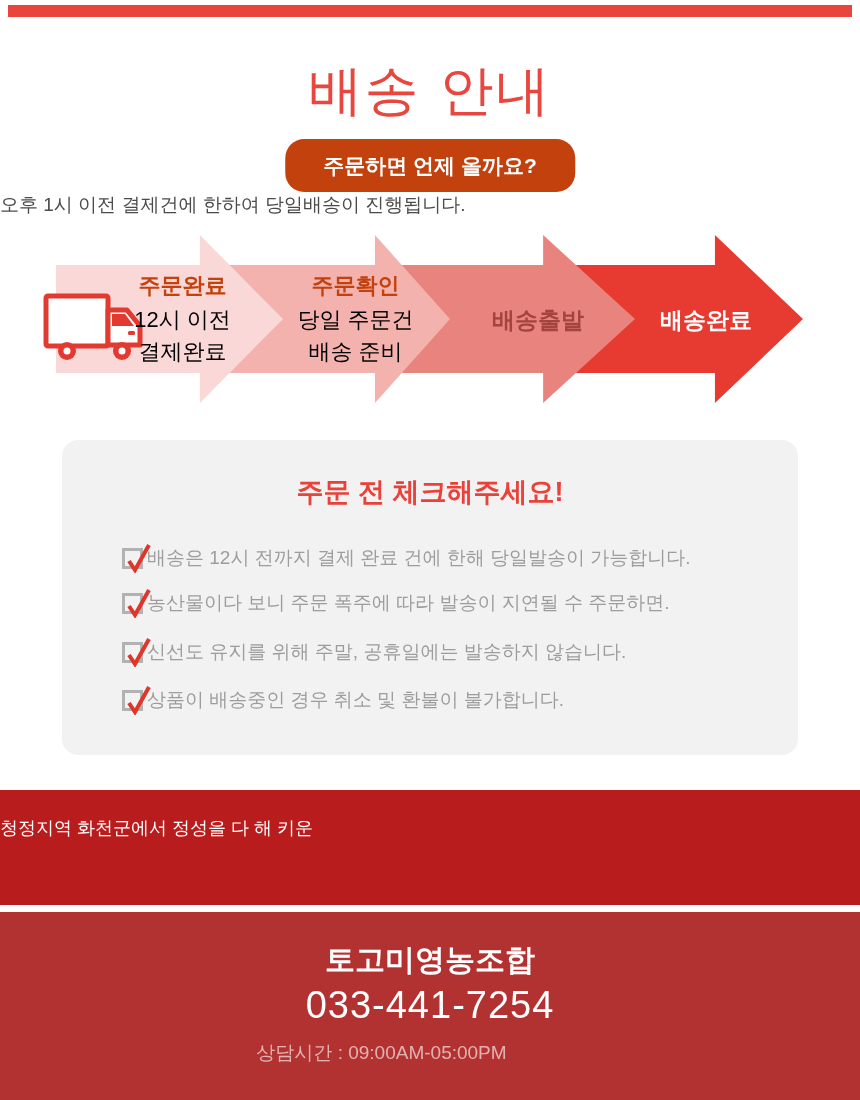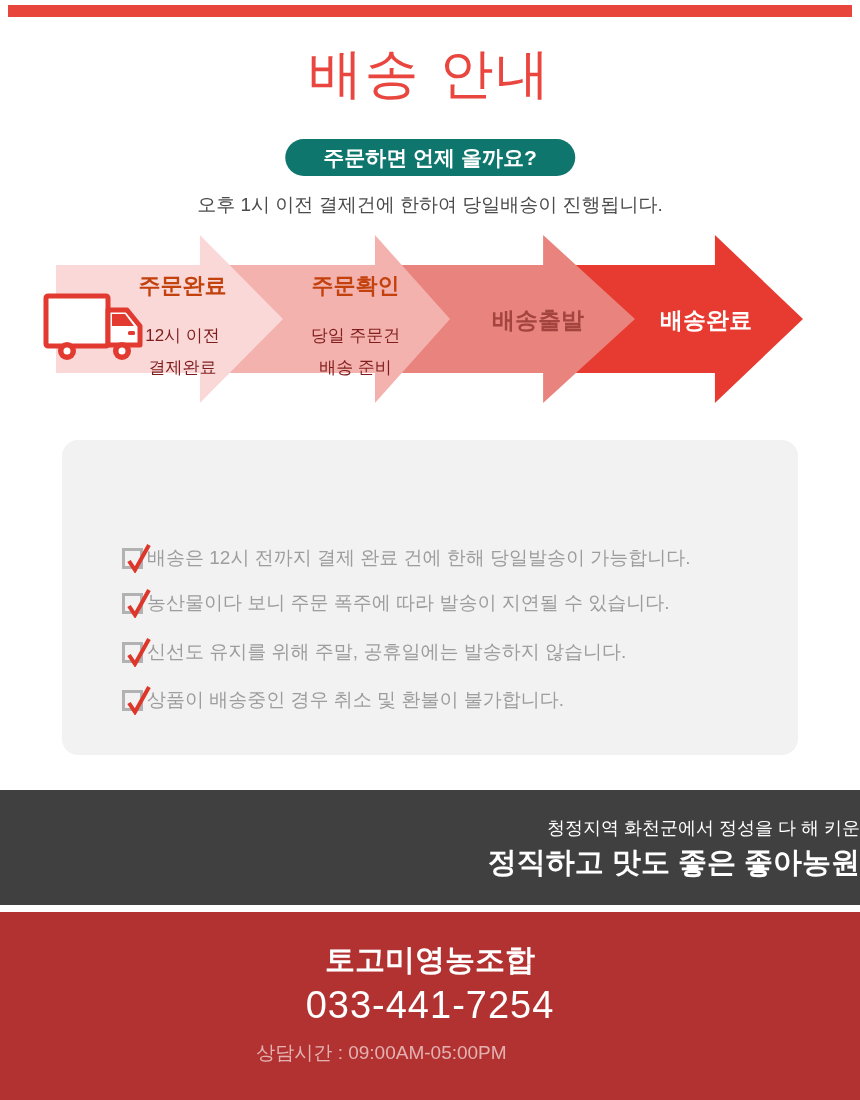--- a/index.html
+++ b/index.html
@@ -4,62 +4,62 @@
 <style>
   html,body{margin:0;padding:0;background:#fff;}
   body{width:860px;height:1100px;position:relative;overflow:hidden;
        font-family:"Liberation Sans","DejaVu Sans",sans-serif;}
   .abs{position:absolute;}
 
   
   .top-bar{left:8px;top:5px;width:844px;height:12px;background:#e8453c;}
 
   
-  .page-title{left:0;top:42px;width:860px;text-align:center;
+  .page-title{left:0;top:59px;width:860px;text-align:center;
     font-family:"DejaVu Serif","Liberation Serif",serif;
     font-size:54px;line-height:64px;color:#e8463e;font-weight:400;letter-spacing:2px;}
   .badge{left:50%;transform:translateX(-50%);top:139px;height:37px;line-height:37px;
-    background:#0f766e;color:#fff;font-weight:bold;font-size:21px;
-    padding:0 38px;border-radius:19px;white-space:nowrap;}
-  .subtitle{left:0;top:192px;width:860px;text-align:center;
+    background:#c2410c;color:#fff;font-weight:bold;font-size:21px;
+    padding:8px 38px;border-radius:19px;white-space:nowrap;}
+  .subtitle{left:0;top:192px;width:860px;
     font-size:19px;color:#4b4b4b;}
 
   
   .process{left:0;top:235px;width:860px;height:170px;}
   .arrow{position:absolute;top:0;height:168px;}
   .arrow-1{left:56px;width:227px;background:#f9d8d7;z-index:4;
     clip-path:polygon(0 17.9%,63.4% 17.9%,63.4% 0,100% 50%,63.4% 100%,63.4% 82.1%,0 82.1%);}
   .arrow-2{left:228px;width:222px;background:#f4b2ae;z-index:3;
     clip-path:polygon(0 17.9%,66.2% 17.9%,66.2% 0,100% 50%,66.2% 100%,66.2% 82.1%,0 82.1%);}
   .arrow-3{left:400px;width:235px;background:#e8837d;z-index:2;
     clip-path:polygon(0 17.9%,60.9% 17.9%,60.9% 0,100% 50%,60.9% 100%,60.9% 82.1%,0 82.1%);}
   .arrow-4{left:570px;width:233px;background:#e73b31;z-index:1;
     clip-path:polygon(0 17.9%,62.2% 17.9%,62.2% 0,100% 50%,62.2% 100%,62.2% 82.1%,0 82.1%);}
   .truck{left:42px;top:49px;z-index:5;}
   .step{z-index:6;text-align:center;}
   .step-a{left:110px;top:36px;width:145px;}
   .step-b{left:283px;top:36px;width:145px;}
   .step-title{font-size:22px;font-weight:bold;color:#c2410c;line-height:30px;}
-  .step-sub{font-size:17px;color:#7f1d1d;line-height:32px;margin-top:19px;}
+  .step-sub{font-size:22px;color:#000000;line-height:32px;margin-top:3px;}
   .step-c{left:456px;top:72px;width:164px;font-size:23px;font-weight:bold;color:#a3443f;line-height:26px;}
   .step-d{left:624px;top:72px;width:164px;font-size:23px;font-weight:bold;color:#fff;line-height:26px;}
 
   
   .check-box{left:62px;top:440px;width:736px;height:315px;background:#f2f2f2;border-radius:16px;}
   .check-heading{position:absolute;left:0;top:37px;width:736px;text-align:center;
     font-size:27px;font-weight:bold;color:#e8423a;line-height:30px;}
   .check-row{position:absolute;left:60px;height:28px;display:flex;align-items:center;}
   .row-1{top:104px;}.row-2{top:149px;}.row-3{top:198px;}.row-4{top:246px;}
   .checkbox{position:relative;width:21px;height:21px;border:3px solid #b2b2b2;
     box-sizing:border-box;flex:0 0 auto;}
   .checkbox svg{position:absolute;left:-2px;top:-10px;}
   .check-label{margin-left:4px;font-size:19px;color:#9d9d9d;white-space:nowrap;}
 
   
-  .band-brand{left:0;top:790px;width:860px;height:115px;background:#404040;color:#fff;text-align:right;}
+  .band-brand{left:0;top:790px;width:860px;height:115px;background:#b91c1c;color:#fff;text-align:left;}
   .brand-tagline{position:absolute;left:0;top:28px;width:860px;font-size:18px;line-height:20px;}
   .brand-name{position:absolute;left:0;top:55px;width:860px;font-size:29px;font-weight:bold;line-height:34px;}
 
   
   .band-footer{left:0;top:912px;width:860px;height:188px;background:#b23231;color:#fff;text-align:center;padding-left:24px;}
   .footer-company{position:absolute;left:0;top:31px;width:860px;font-size:30px;font-weight:bold;line-height:34px;}
   .footer-phone{position:absolute;left:0;top:72px;width:860px;font-size:38px;font-weight:normal;
     line-height:42px;letter-spacing:1px;}
   .footer-hours{position:absolute;left:0;top:130px;width:763px;font-size:19px;line-height:22px;
     color:rgba(255,255,255,0.62);}
@@ -104,36 +104,37 @@
     <div class="step-sub">
       <div>당일 주문건</div>
       <div>배송 준비</div>
     </div>
   </div>
   <div class="abs step step-c">배송출발</div>
   <div class="abs step step-d">배송완료</div>
 </div>
 
 <div class="abs check-box">
+  <div class="check-heading">주문 전 체크해주세요!</div>
 
   <div class="check-row row-1">
     <span class="checkbox">
       <svg width="30" height="32" viewBox="0 0 30 32">
         <path d="M6 20 L12 29 L26 4" fill="none" stroke="#dd372c" stroke-width="4"></path>
       </svg>
     </span>
     <span class="check-label">배송은 12시 전까지 결제 완료 건에 한해 당일발송이 가능합니다.</span>
   </div>
   <div class="check-row row-2">
     <span class="checkbox">
       <svg width="30" height="32" viewBox="0 0 30 32">
         <path d="M6 20 L12 29 L26 4" fill="none" stroke="#dd372c" stroke-width="4"></path>
       </svg>
     </span>
-    <span class="check-label">농산물이다 보니 주문 폭주에 따라 발송이 지연될 수 있습니다.</span>
+    <span class="check-label">농산물이다 보니 주문 폭주에 따라 발송이 지연될 수 주문하면.</span>
   </div>
   <div class="check-row row-3">
     <span class="checkbox">
       <svg width="30" height="32" viewBox="0 0 30 32">
         <path d="M6 20 L12 29 L26 4" fill="none" stroke="#dd372c" stroke-width="4"></path>
       </svg>
     </span>
     <span class="check-label">신선도 유지를 위해 주말, 공휴일에는 발송하지 않습니다.</span>
   </div>
   <div class="check-row row-4">
@@ -141,20 +142,19 @@
       <svg width="30" height="32" viewBox="0 0 30 32">
         <path d="M6 20 L12 29 L26 4" fill="none" stroke="#dd372c" stroke-width="4"></path>
       </svg>
     </span>
     <span class="check-label">상품이 배송중인 경우 취소 및 환불이 불가합니다.</span>
   </div>
 </div>
 
 <div class="abs band-brand">
   <div class="brand-tagline">청정지역 화천군에서 정성을 다 해 키운</div>
-  <div class="brand-name">정직하고 맛도 좋은 좋아농원</div>
 </div>
 
 <div class="abs band-footer">
   <div class="footer-company">토고미영농조합</div>
   <div class="footer-phone">033-441-7254</div>
   <div class="footer-hours">상담시간 : 09:00AM-05:00PM</div>
 </div>
 
 </body></html>

